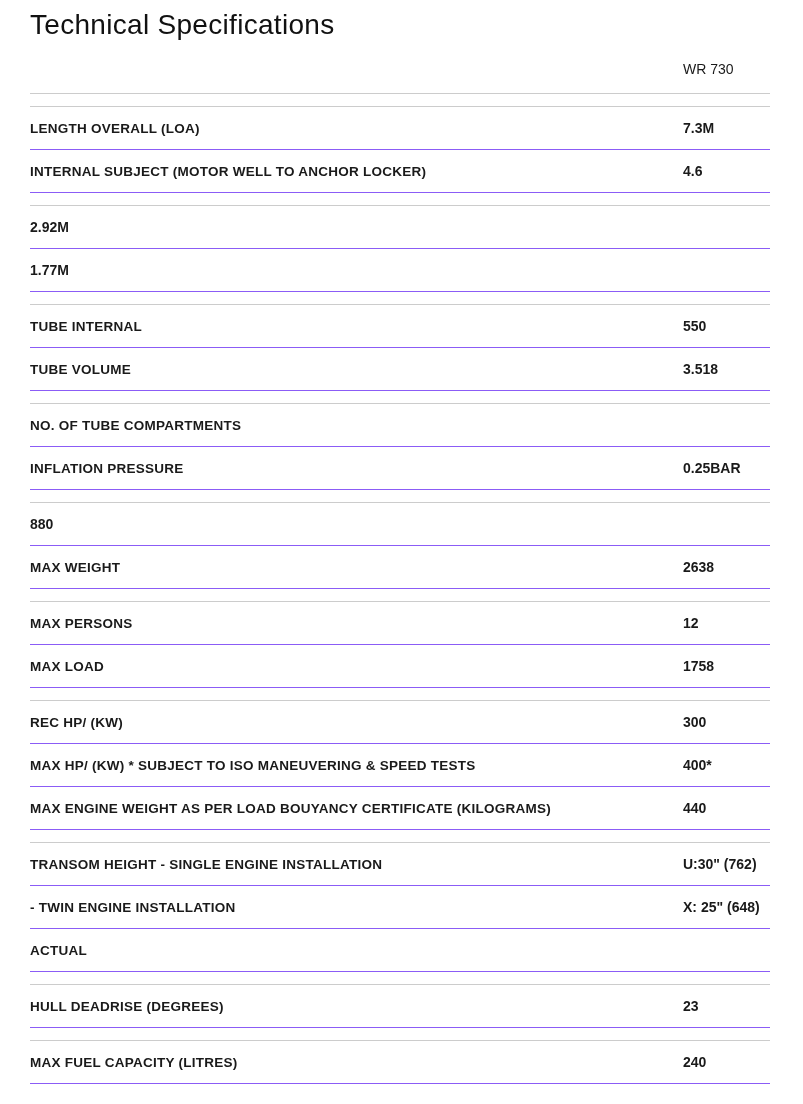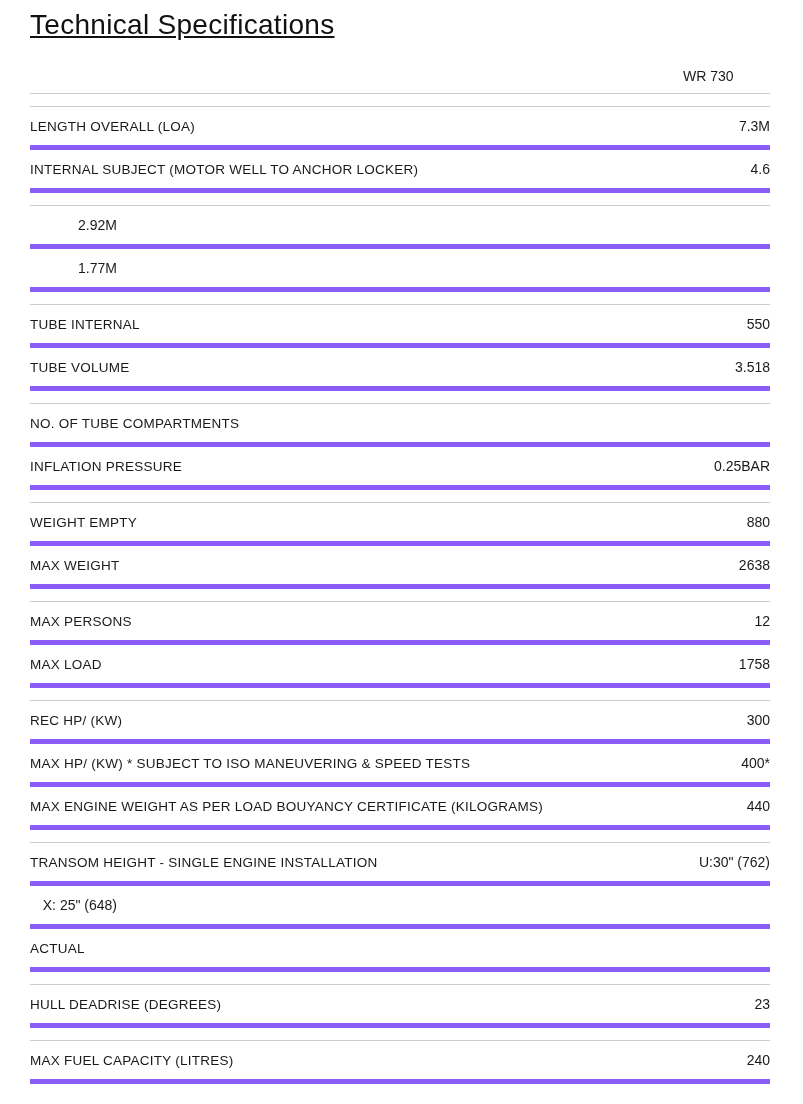--- a/index.html
+++ b/index.html
@@ -13,62 +13,61 @@
   .page {
     padding: 8px 33px 0 30px;
     width: 803px;
   }
   .page-title {
     font-size: 28px;
     font-weight: 500;
     line-height: 34px;
     letter-spacing: 0.3px;
     color: #111111;
-    text-decoration: underline;
   }
   .spec-table { width: 100%; }
   .header-row {
     display: flex;
     align-items: flex-end;
     height: 52px;
-    padding-bottom: 9px;
+    padding-bottom: 16px;
     border-bottom: 1px solid #cccccc;
   }
   .header-spacer { flex: 1; }
   .col-header {
     width: 87px;
     flex: none;
     font-size: 14px;
     white-space: nowrap;
     color: #1a1a1a;
   }
   .spec-group {
     margin-top: 12px;
     border-top: 1px solid #cccccc;
   }
   .spec-row {
     display: flex;
     align-items: center;
     height: 43px;
-    border-bottom: 5px solid #8b5cf6;
+    border-bottom: 1px solid #8b5cf6;
+    font-weight: bold;
   }
   .spec-label {
     flex: 1;
     font-size: 13.5px;
     letter-spacing: 0.25px;
     white-space: nowrap;
     color: #1a1a1a;
   }
   .spec-value {
     width: 87px;
     flex: none;
     font-size: 14px;
     white-space: nowrap;
     color: #1a1a1a;
-    text-align: right;
   }
 </style>
 </head>
 <body>
 
 <div class="page">
   <h1 class="page-title">Technical Specifications</h1>
 
   <div class="spec-table">
     <div class="header-row">
@@ -109,21 +108,20 @@
             <span class="spec-label">NO. OF TUBE COMPARTMENTS</span>
             <span class="spec-value"></span>
           </div>
           <div class="spec-row">
             <span class="spec-label">INFLATION PRESSURE</span>
             <span class="spec-value">0.25BAR</span>
           </div>
         </div>
         <div class="spec-group">
           <div class="spec-row">
-            <span class="spec-label">WEIGHT EMPTY</span>
             <span class="spec-value">880</span>
           </div>
           <div class="spec-row">
             <span class="spec-label">MAX WEIGHT</span>
             <span class="spec-value">2638</span>
           </div>
         </div>
         <div class="spec-group">
           <div class="spec-row">
             <span class="spec-label">MAX PERSONS</span>
@@ -147,20 +145,21 @@
             <span class="spec-label">MAX ENGINE WEIGHT AS PER LOAD BOUYANCY CERTIFICATE (KILOGRAMS)</span>
             <span class="spec-value">440</span>
           </div>
         </div>
         <div class="spec-group">
           <div class="spec-row">
             <span class="spec-label">TRANSOM HEIGHT - SINGLE ENGINE INSTALLATION</span>
             <span class="spec-value">U:30" (762)</span>
           </div>
           <div class="spec-row">
+            <span class="spec-label">- TWIN ENGINE INSTALLATION</span>
             <span class="spec-value">X: 25" (648)</span>
           </div>
           <div class="spec-row">
             <span class="spec-label">ACTUAL</span>
             <span class="spec-value"></span>
           </div>
         </div>
         <div class="spec-group">
           <div class="spec-row">
             <span class="spec-label">HULL DEADRISE (DEGREES)</span>

